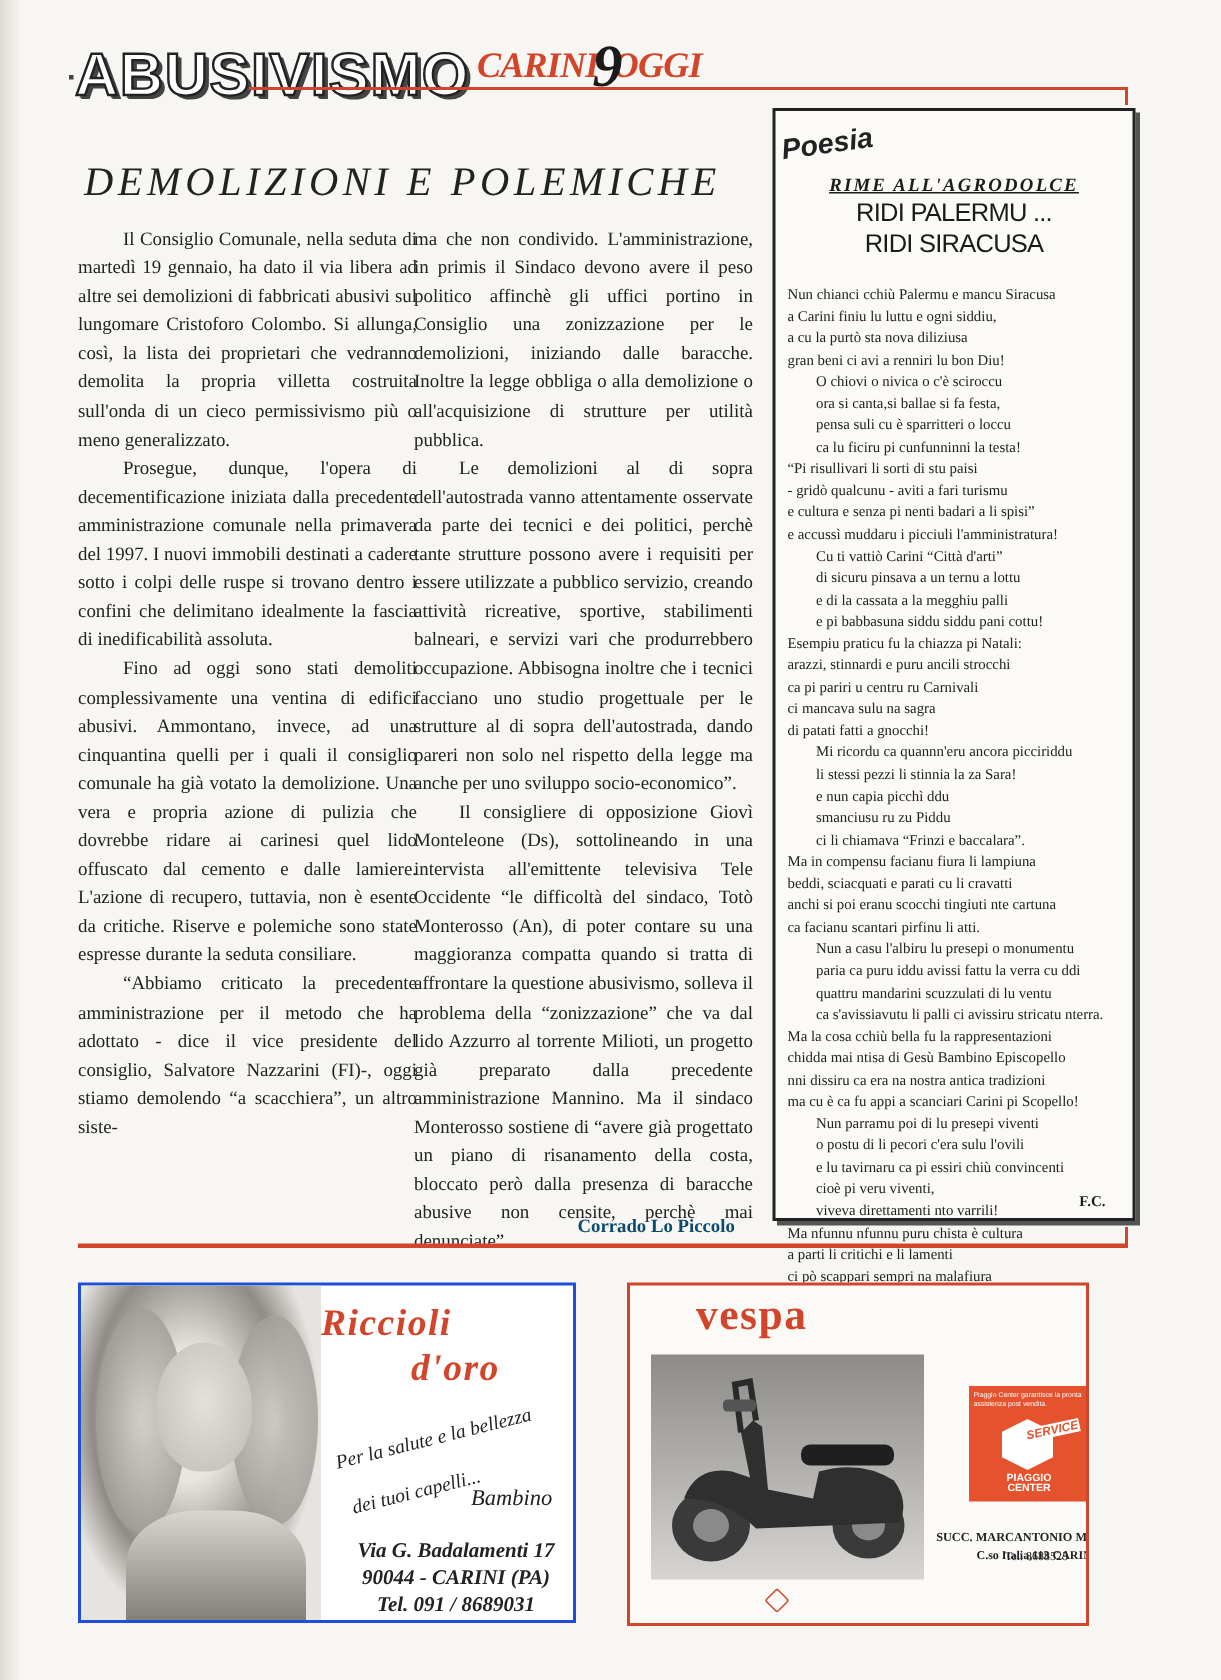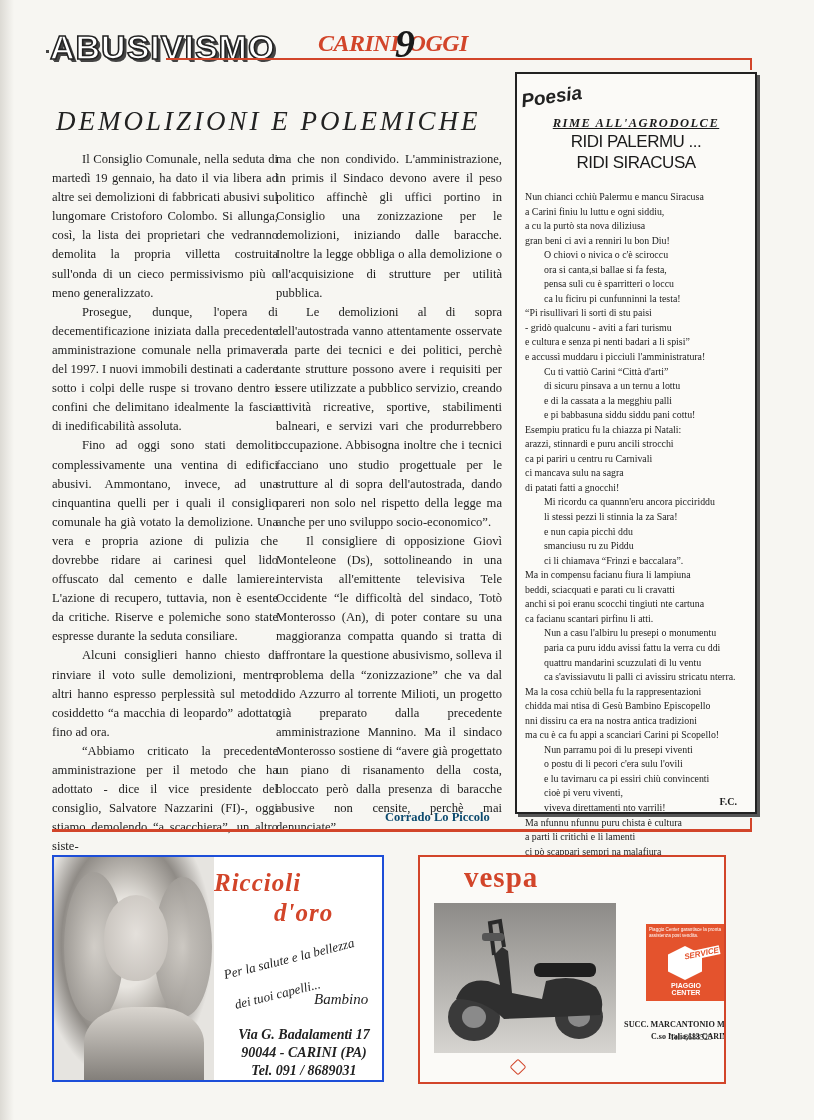--- a/index.html
+++ b/index.html
@@ -12,21 +12,21 @@
     color: #1c1c1c;
   }
   .page-shade {
     position: absolute; left: 0; top: 0; width: 14px; height: 1120px;
     background: linear-gradient(to right, #dcdad4, rgba(247,246,242,0));
   }
   
   .section-title {
     position: absolute; left: 50px; top: 28px;
     font-family: "Liberation Sans", sans-serif;
-    font-weight: bold; font-size: 34px; letter-spacing: 1px;
+    font-weight: bold; font-size: 40px; letter-spacing: 1px;
     color: #fff;
     -webkit-text-stroke: 1.6px #222;
     text-shadow: 3px 3px 0 #444, 2px 2px 0 #666;
   }
   .section-dot { position:absolute; left:46px; top:50px; width:3px; height:3px; background:#444; }
   .masthead {
     position: absolute; left: 318px; top: 14px;
     font-family: Liberation Serif, serif; font-style: italic; font-weight: bold;
     font-size: 24px; color: #d2452a; letter-spacing: -0.5px;
   }
@@ -198,21 +198,20 @@
 </div>
 <div class="header-rule-long"></div>
 <div class="header-rule-drop"></div>
 
 <div class="headline">DEMOLIZIONI E POLEMICHE</div>
 
 <div class="col col-1">
   <p>Il Consiglio Comunale, nella seduta di martedì 19 gennaio, ha dato il via libera ad altre sei demolizioni di fabbricati abusivi sul lungomare Cristoforo Colombo. Si allunga, così, la lista dei proprietari che vedranno demolita la propria villetta costruita sull'onda di un cieco permissivismo più o meno generalizzato.</p>
   <p>Prosegue, dunque, l'opera di decementificazione iniziata dalla precedente amministrazione comunale nella primavera del 1997. I nuovi immobili destinati a cadere sotto i colpi delle ruspe si trovano dentro i confini che delimitano idealmente la fascia di inedificabilità assoluta.</p>
   <p>Fino ad oggi sono stati demoliti complessivamente una ventina di edifici abusivi. Ammontano, invece, ad una cinquantina quelli per i quali il consiglio comunale ha già votato la demolizione. Una vera e propria azione di pulizia che dovrebbe ridare ai carinesi quel lido offuscato dal cemento e dalle lamiere. L'azione di recupero, tuttavia, non è esente da critiche. Riserve e polemiche sono state espresse durante la seduta consiliare.</p>
-  <p>Alcuni consiglieri hanno chiesto di rinviare il voto sulle demolizioni, mentre altri hanno espresso perplessità sul metodo cosiddetto “a macchia di leopardo” adottato fino ad ora.</p>
   <p>“Abbiamo criticato la precedente amministrazione per il metodo che ha adottato - dice il vice presidente del consiglio, Salvatore Nazzarini (FI)-, oggi stiamo demolendo “a scacchiera”, un altro siste-</p>
 </div>
 
 <div class="col col-2">
   <p class="cont">ma che non condivido. L'amministrazione, in primis il Sindaco devono avere il peso politico affinchè gli uffici portino in Consiglio una zonizzazione per le demolizioni, iniziando dalle baracche. Inoltre la legge obbliga o alla demolizione o all'acquisizione di strutture per utilità pubblica.</p>
   <p>Le demolizioni al di sopra dell'autostrada vanno attentamente osservate da parte dei tecnici e dei politici, perchè tante strutture possono avere i requisiti per essere utilizzate a pubblico servizio, creando attività ricreative, sportive, stabilimenti balneari, e servizi vari che produrrebbero occupazione. Abbisogna inoltre che i tecnici facciano uno studio progettuale per le strutture al di sopra dell'autostrada, dando pareri non solo nel rispetto della legge ma anche per uno sviluppo socio-economico”.</p>
   <p>Il consigliere di opposizione Giovì Monteleone (Ds), sottolineando in una intervista all'emittente televisiva Tele Occidente “le difficoltà del sindaco, Totò Monterosso (An), di poter contare su una maggioranza compatta quando si tratta di affrontare la questione abusivismo, solleva il problema della “zonizzazione” che va dal lido Azzurro al torrente Milioti, un progetto già preparato dalla precedente amministrazione Mannino. Ma il sindaco Monterosso sostiene di “avere già progettato un piano di risanamento della costa, bloccato però dalla presenza di baracche abusive non censite, perchè mai denunciate”.</p>
 </div>
 
 <div class="byline">Corrado Lo Piccolo</div>

